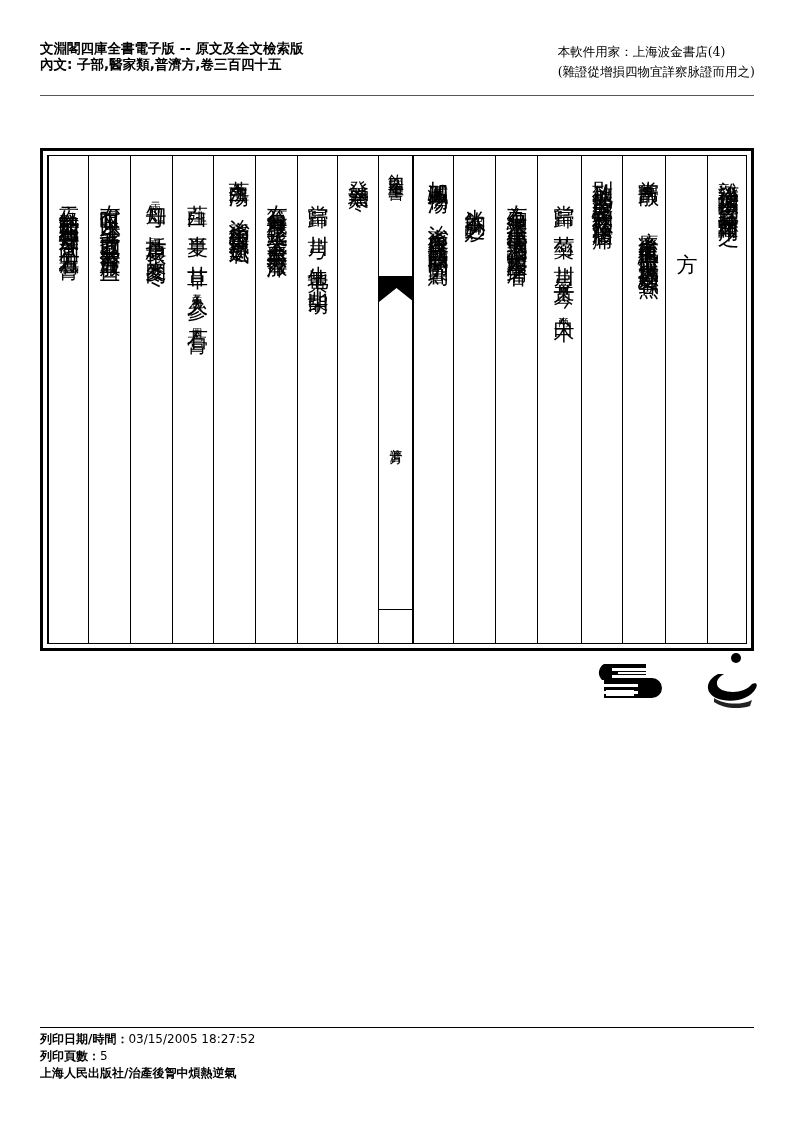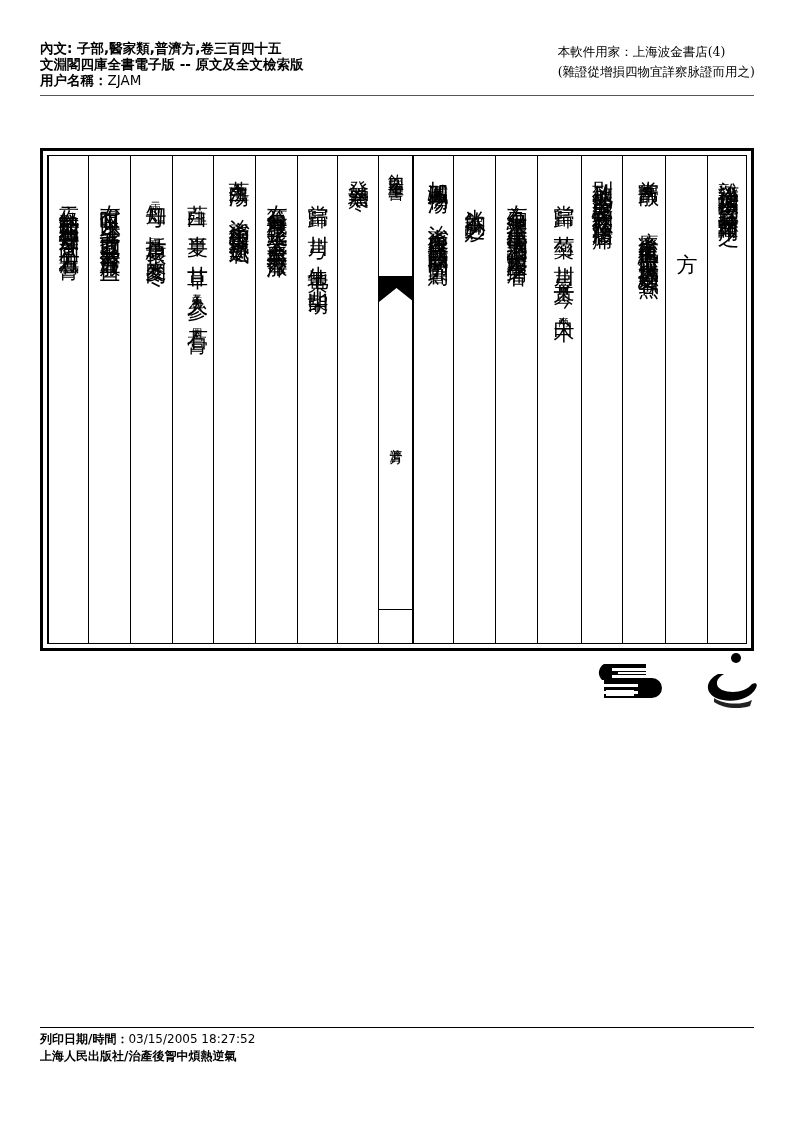--- a/index.html
+++ b/index.html
@@ -24,23 +24,22 @@
   .banner .title { writing-mode:vertical-rl; text-orientation:upright; font-size:16px; letter-spacing:2px; position:absolute; top:6px; left:50%; transform:translateX(-50%); }
   .banner .fish { position:absolute; top:120px; left:0; right:0; height:26px; }
   .banner .book { writing-mode:vertical-rl; text-orientation:upright; font-size:13px; letter-spacing:1px; position:absolute; top:282px; left:50%; transform:translateX(-50%); }
   .banner .hline { position:absolute; left:0; right:0; top:453px; height:1px; background:#000; }
   .logos { position:absolute; top:652px; left:596px; width:162px; height:62px; }
 </style>
 </head>
 <body>
 
 <div class="hdr hdr-left">
+  <div>文淵閣四庫全書電子版 -- 原文及全文檢索版</div>
   <div><span>內文: </span><span>子部,醫家類,普濟方,卷三百四十五</span></div>
-  <div>文淵閣四庫全書電子版 -- 原文及全文檢索版</div>
-  <div><span>用户名稱：</span><span style="font-weight:normal">ZJAM</span></div>
 </div>
 <div class="hdr hdr-right">
   <div>本軟件用家：上海波金書店(4)</div>
   <div>(雜證從增損四物宜詳察脉證而用之)</div>
 </div>
 <div class="rule top"></div>
 
 <div class="frame">
   <div class="inner" id="inner">
       <div class="col" style="left: 659px; width: 41px; border-left: 1px solid rgb(0, 0, 0);">
@@ -113,14 +112,15 @@
   <g>
     <circle cx="140" cy="6" r="5" fill="#000"></circle>
     <path d="M122 22 c-12 6 -14 18 -2 24 c14 6 34 2 40 -10 c2 -4 0 -6 -4 -4 c-6 8 -20 10 -30 6 c-8 -4 -6 -12 2 -16z" fill="#000"></path>
     <path d="M118 46 c8 6 26 8 38 2 l-2 6 c-12 4 -28 2 -36 -4z" fill="#222"></path>
   </g>
 </svg>
 
 <div class="rule bottom"></div>
 <div class="ftr">
   <div><span>列印日期/時間：</span><span class="v">03/15/2005 18:27:52</span></div>
+  <div><span>列印頁數：</span><span class="v">5</span></div>
   <div>上海人民出版社/治產後胷中煩熱逆氣</div>
 </div>
 
 </body></html>

